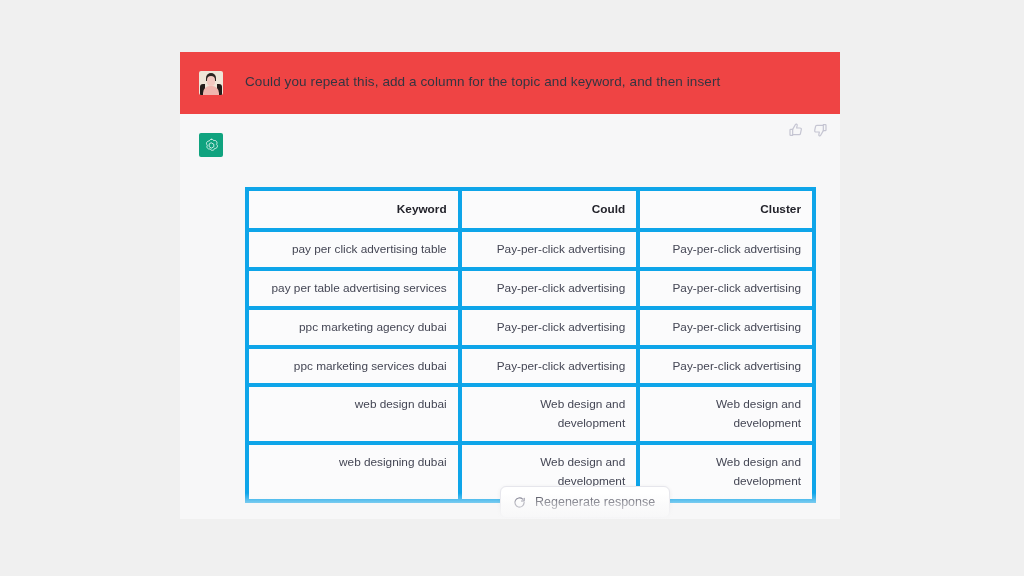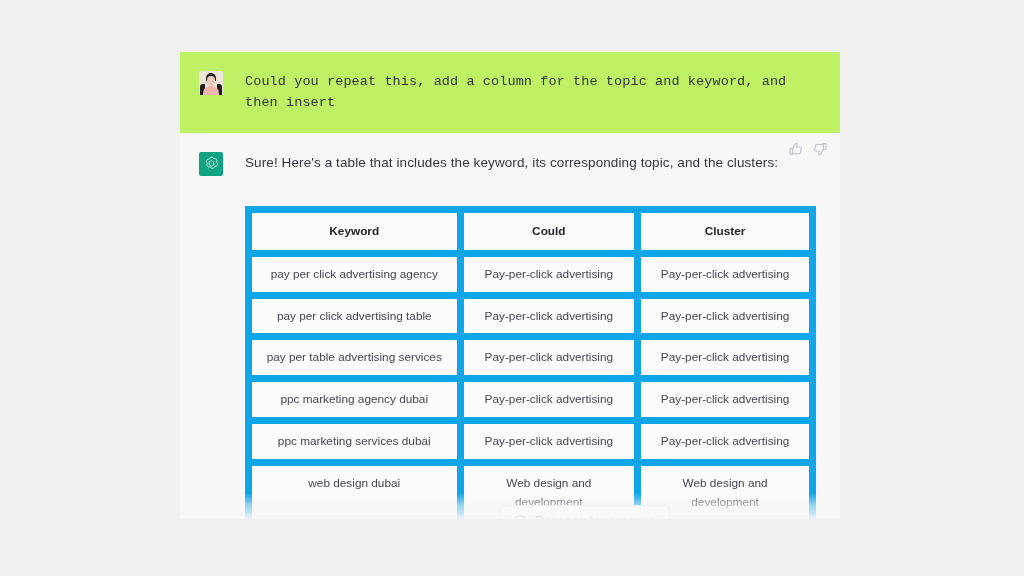--- a/index.html
+++ b/index.html
@@ -36,23 +36,22 @@
 
   
   .msg {
     display: flex;
     align-items: flex-start;
     padding: 19px 24px 19px 19px;
     position: relative;
   }
 
   .msg-user {
-    background: #bef264;
+    background: #ef4444;
     min-height: 60px;
-    font-family: Liberation Mono, monospace;
   }
 
   .msg-assistant {
     background: #f7f7f8;
   }
 
   .avatar-slot {
     flex: 0 0 24px;
     width: 24px;
     height: 24px;
@@ -139,22 +138,22 @@
     width: 100%;
     border-collapse: collapse;
     table-layout: fixed;
     background: #fbfbfc;
     font-size: 11.8px;
     color: #444654;
   }
 
   table.kw th,
   table.kw td {
-    border: 7px solid #0ea5e9;
-    text-align: center;
+    border: 4px solid #0ea5e9;
+    text-align: right;
     vertical-align: top;
     padding: 8px 11px;
     line-height: 1.6;
   }
 
   table.kw th {
     font-weight: bold;
     color: #23232b;
     font-size: 11.8px;
     padding-top: 9px;
@@ -225,21 +224,20 @@
 
     <div class="msg msg-assistant">
 
       <div class="avatar-slot avatar-bot">
         <svg viewBox="0 0 24 24" width="17" height="17" fill="none" stroke="#ffffff" stroke-width="1.1" stroke-linecap="round" stroke-linejoin="round">
           <path d="M12 3.2c-1.6 0-2.9 1.1-3.2 2.6-1.5-.3-3 .5-3.6 1.9-.6 1.4-.2 3 1 3.9-.9 1.2-.9 2.9 0 4.1.9 1.2 2.5 1.6 3.9 1 .5 1.4 1.9 2.3 3.4 2.1 1.5-.1 2.7-1.2 3-2.7 1.5.3 3-.5 3.6-1.9.6-1.4.2-3-1-3.9.9-1.2.9-2.9 0-4.1-.9-1.2-2.5-1.6-3.9-1-.4-1.2-1.5-2-2.8-2z"></path>
           <path d="M12 8.4 15.3 10.3v3.5L12 15.7l-3.3-1.9v-3.5z"></path>
         </svg>
       </div>
 
-      <div class="msg-text">Sure! Here's a table that includes the keyword, its corresponding topic, and the clusters:</div>
 
       <div class="feedback">
         <span class="fb-btn">
           <svg viewBox="0 0 24 24" fill="none" stroke="currentColor" stroke-width="1.8" stroke-linecap="round" stroke-linejoin="round">
             <path d="M7 11v9H4a1 1 0 0 1-1-1v-7a1 1 0 0 1 1-1h3z"></path>
             <path d="M7 11l4.2-7.2a1.4 1.4 0 0 1 2.6.9L13 9h5.1a1.9 1.9 0 0 1 1.85 2.36l-1.3 6A1.9 1.9 0 0 1 16.8 19H7"></path>
           </svg>
         </span>
         <span class="fb-btn">
           <svg viewBox="0 0 24 24" fill="none" stroke="currentColor" stroke-width="1.8" stroke-linecap="round" stroke-linejoin="round">
@@ -259,25 +257,20 @@
         </colgroup>
         <thead>
           <tr>
             <th>Keyword</th>
             <th>Could</th>
             <th>Cluster</th>
           </tr>
         </thead>
         <tbody>
           <tr>
-            <td>pay per click advertising agency</td>
-            <td>Pay-per-click advertising</td>
-            <td>Pay-per-click advertising</td>
-          </tr>
-          <tr>
             <td>pay per click advertising table</td>
             <td>Pay-per-click advertising</td>
             <td>Pay-per-click advertising</td>
           </tr>
           <tr>
             <td>pay per table advertising services</td>
             <td>Pay-per-click advertising</td>
             <td>Pay-per-click advertising</td>
           </tr>
           <tr>

